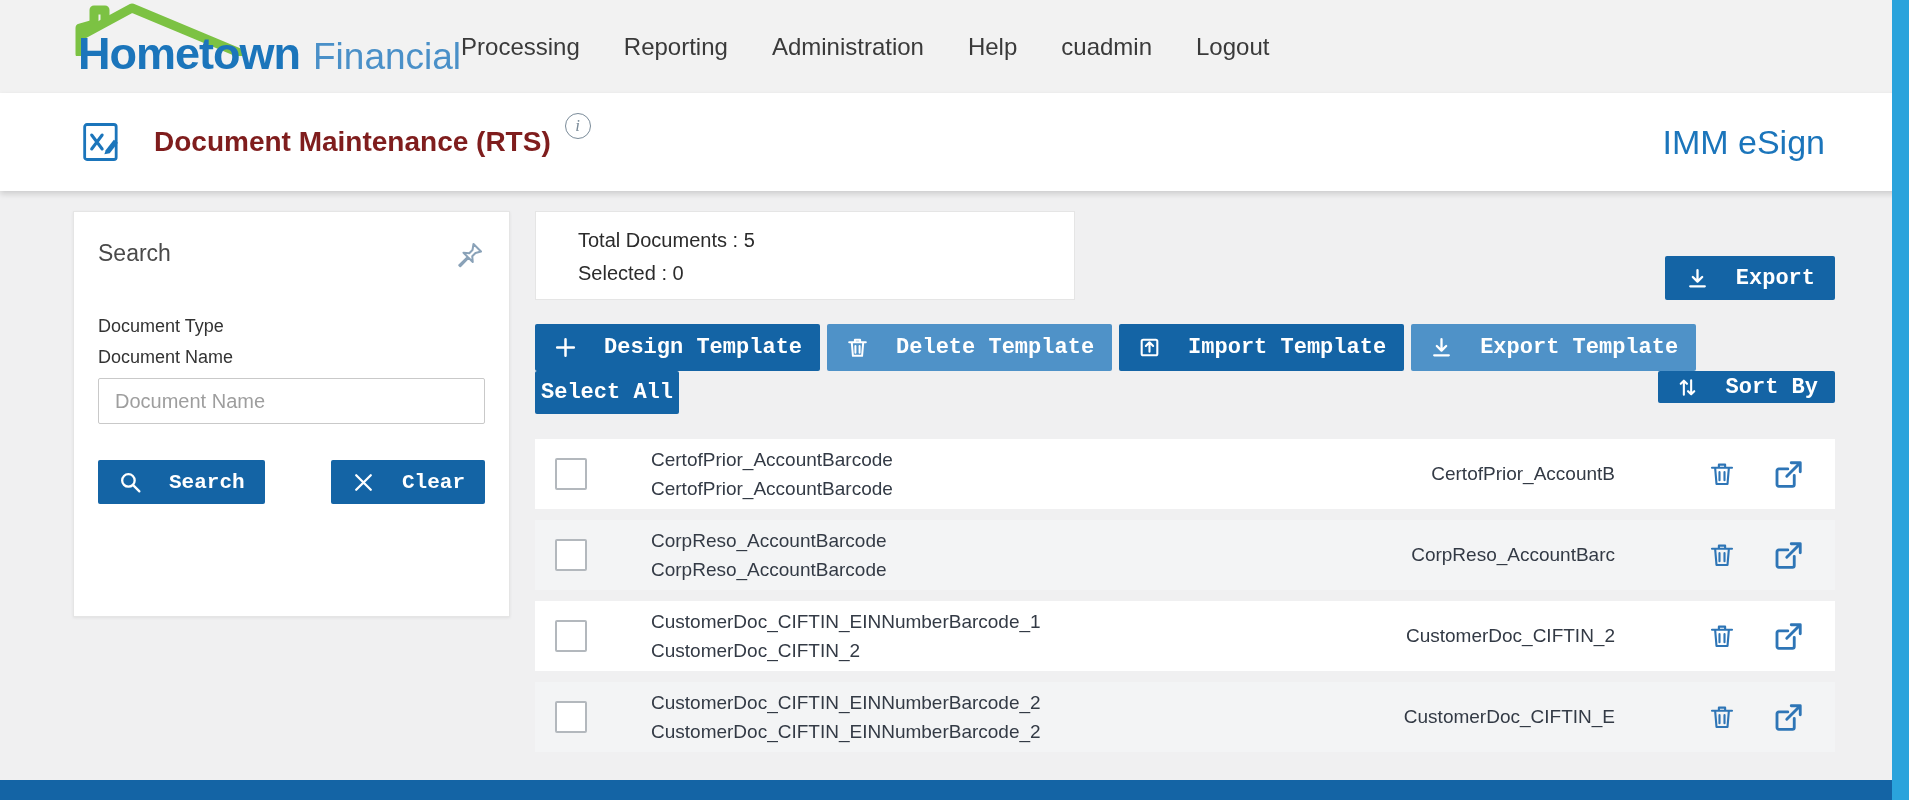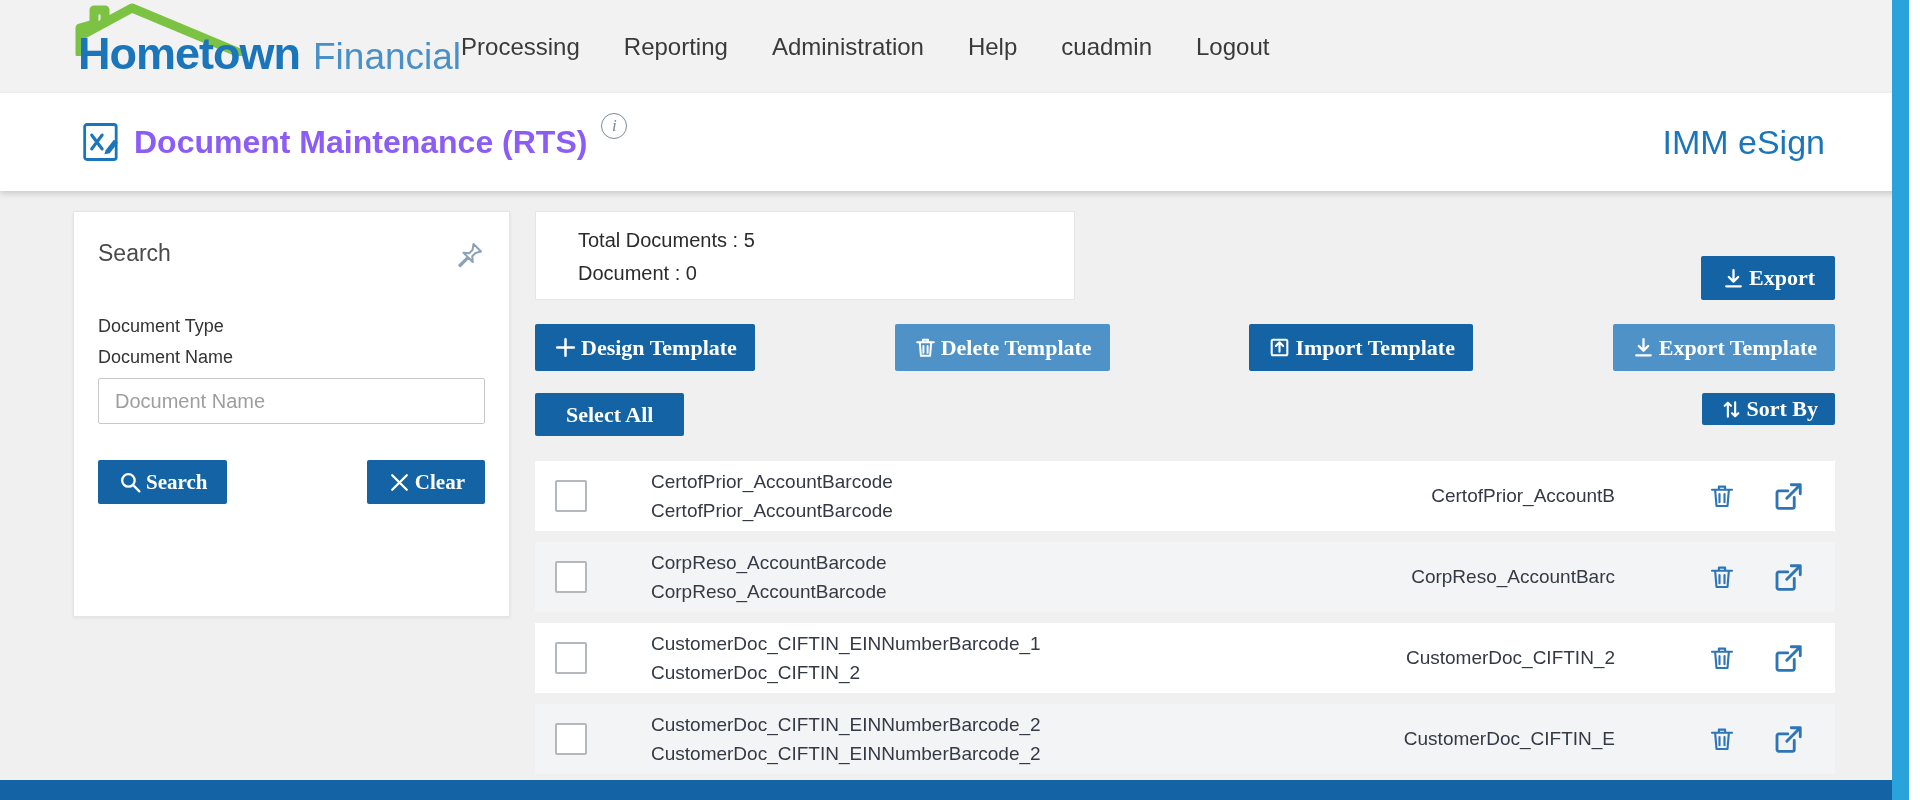--- a/index.html
+++ b/index.html
@@ -16,21 +16,21 @@
   .logo-light { font-size:37px; font-weight:300; color:var(--brand-light-blue,#4a90c8);
                 position:relative; z-index:1; }
   .nav { display:flex; gap:44px; align-items:center; }
   .nav-item { font-size:24px; color:#3a3a3a; text-decoration:none; cursor:pointer; }
 
   
   .title-bar { height:98px; background:#fff; display:flex; align-items:center;
                padding:0 95px 0 80px; box-shadow:0 3px 6px rgba(0,0,0,.15);
                position:relative; z-index:2; }
   .doc-title-icon { width:42px; height:42px; }
-  .page-title { font-size:32px; color:#8b5cf6; margin-left:12px; }
+  .page-title { font-size:28px; color:#7f1d1d; margin-left:32px; }
   .info-icon { display:inline-flex; align-items:center; justify-content:center;
                width:26px; height:26px; border:1.6px solid #7a8b99; border-radius:50%;
                color:#7a8b99; font-family:"Liberation Serif",serif; font-style:italic;
                font-size:17px; margin-left:14px; transform:translateY(-16px); cursor:pointer; }
   .info-icon::after { content:"i"; }
   .product-name { margin-left:auto; font-size:34px; color:var(--brand-blue,#1b75bb); }
 
   
   .main { height:609px; background:#f0f0f1; display:flex; gap:25px; padding:20px 0 0 73px; }
 
@@ -45,40 +45,40 @@
             display:flex; align-items:center; justify-content:space-between;
             padding:0 18px; font-size:20px; color:#333; cursor:pointer; margin-bottom:30px; }
   .caret { width:0; height:0; border-left:10px solid transparent; border-right:10px solid transparent;
            border-top:12px solid #1f4e79; }
   .text-input { width:100%; height:46px; border:1px solid #c9c9c9; border-radius:2px;
                 padding:0 16px; font-size:20px; color:#333; font-family:inherit; margin-bottom:36px; }
   .text-input::placeholder { color:#9e9e9e; }
   .sp-buttons { display:flex; justify-content:space-between; }
 
   
-  .btn { display:inline-flex; align-items:center; gap:3px; background:var(--primary-blue,#1464a5);
-         color:#fff; border:none; border-radius:2px; cursor:pointer; font-family:Liberation Serif, serif;
+  .btn { display:inline-flex; align-items:center; gap:26px; background:var(--primary-blue,#1464a5);
+         color:#fff; border:none; border-radius:2px; cursor:pointer; font-family:Liberation Mono, monospace;
          font-weight:600; }
   .btn svg { display:block; }
   .btn-light { background:var(--light-blue,#4f92c8); }
   .search-btn,.clear-btn { height:44px; padding:0 20px; font-size:21px; }
   .export-btn { height:44px; padding:0 20px; font-size:22px; }
-  .selectall-btn { height:43px; padding:0 31px; font-size:22px; }
+  .selectall-btn { height:43px; padding:0 6px; font-size:22px; }
   .sortby-btn { height:31px; padding:16px 17px; font-size:22px; }
   .toolbar-btn { height:47px; padding:0 18px; font-size:22px; }
   .btn-icon { display:inline-flex; }
   .btn-icon svg { width:25px; height:25px; }
 
   
   .content { width:1300px; flex:none; }
   .summary-row { display:flex; justify-content:space-between; align-items:flex-end; margin-bottom:24px; }
   .summary-box { width:540px; height:89px; background:#fff; border:1px solid #e5e5e5;
                  padding:17px 0 0 42px; }
   .summary-line { font-size:20px; color:#2b2b2b; margin-bottom:10px; }
-  .toolbar { display:flex; justify-content:space-between; gap:7px; margin-bottom:22px; }
+  .toolbar { display:flex; justify-content:flex-start; gap:7px; }
   .controls-row { display:flex; justify-content:space-between; margin-bottom:25px; }
 
   
   .doc-row { height:70px; background:#fff; display:flex; align-items:center;
              padding:0 28px 0 10px; margin-bottom:11px; }
   .doc-row.alt { background:#f3f4f5; }
   .checkbox { width:32px; height:32px; border:2px solid #b3b8bd; border-radius:2px;
               background:#fff; margin-left:10px; cursor:pointer; flex:none; }
   .doc-names { margin-left:64px; margin-right:auto; display:flex; flex-direction:column; gap:7px; }
   .doc-name,.doc-desc { font-size:19px; color:#333a45; }
@@ -171,21 +171,21 @@
 
   <section class="content">
 
     <div class="summary-row">
       <div class="summary-box">
         <div class="summary-line">
           <span>Total Documents :</span>
           <span>5</span>
         </div>
         <div class="summary-line">
-          <span>Document :</span>
+          <span>Selected :</span>
           <span>0</span>
         </div>
       </div>
       <button class="btn export-btn">
         <span class="btn-icon">
           <svg viewBox="0 0 24 24" fill="none" stroke="currentColor" stroke-width="2.2" stroke-linecap="round" stroke-linejoin="round">
             <path d="M12 4v10M7.5 10.5 12 15l4.5-4.5M5 19.5h14"></path>
           </svg>
         </span>
         <span>Export</span>

